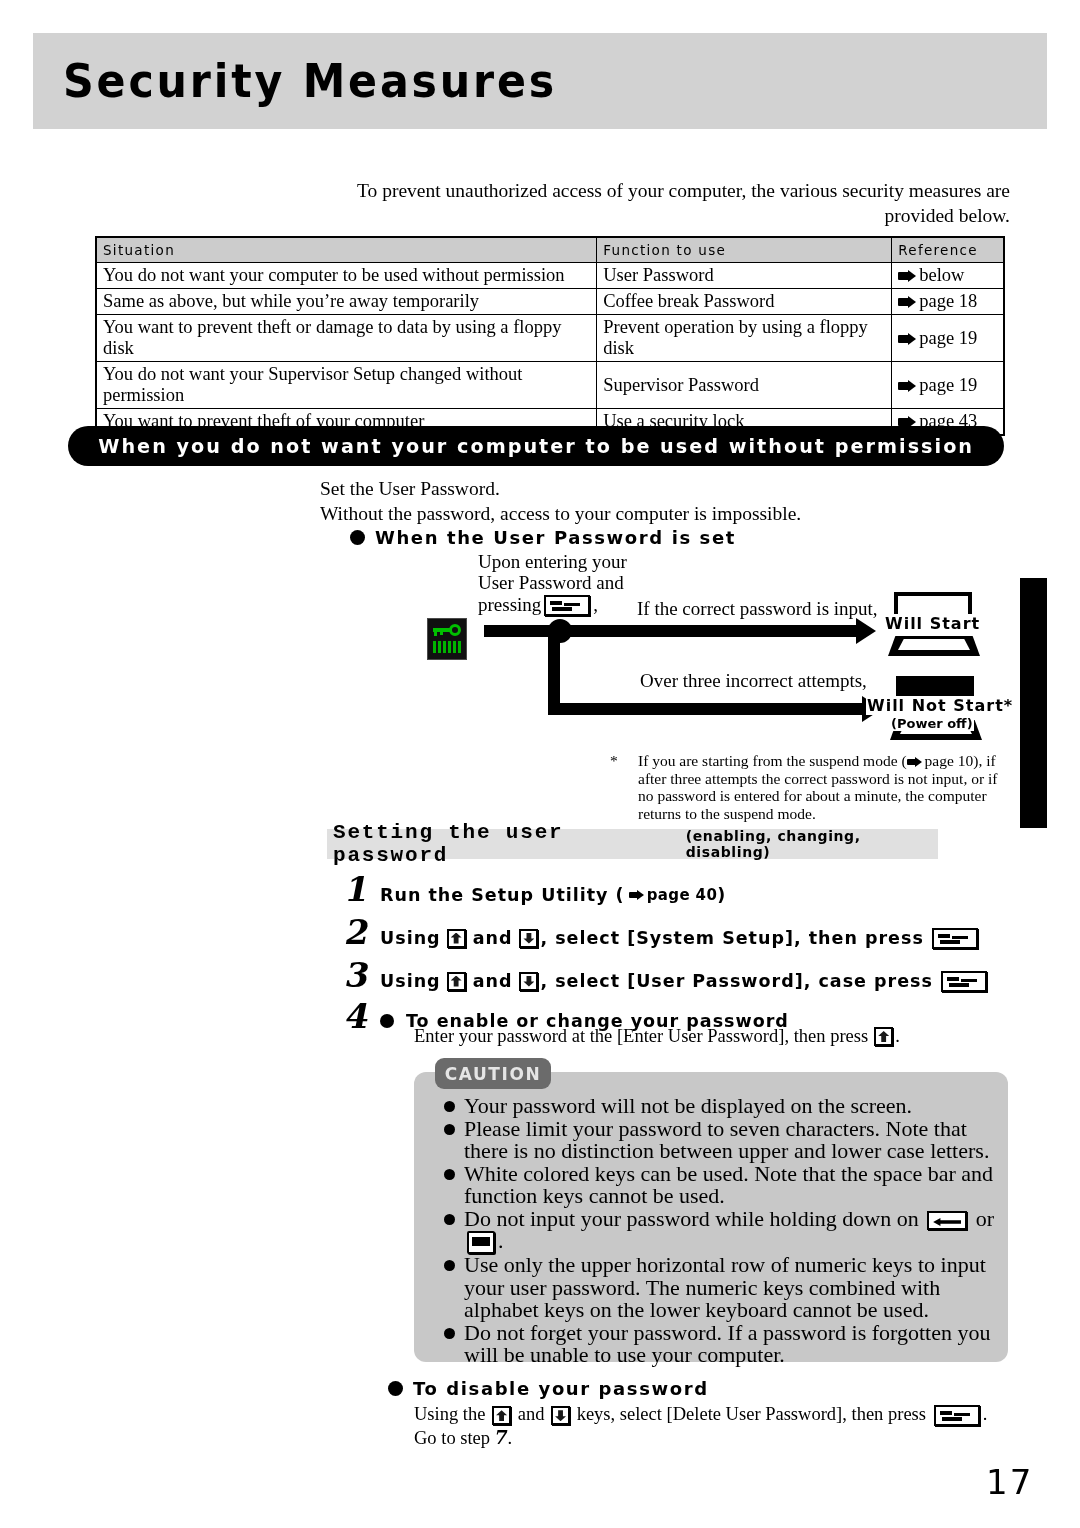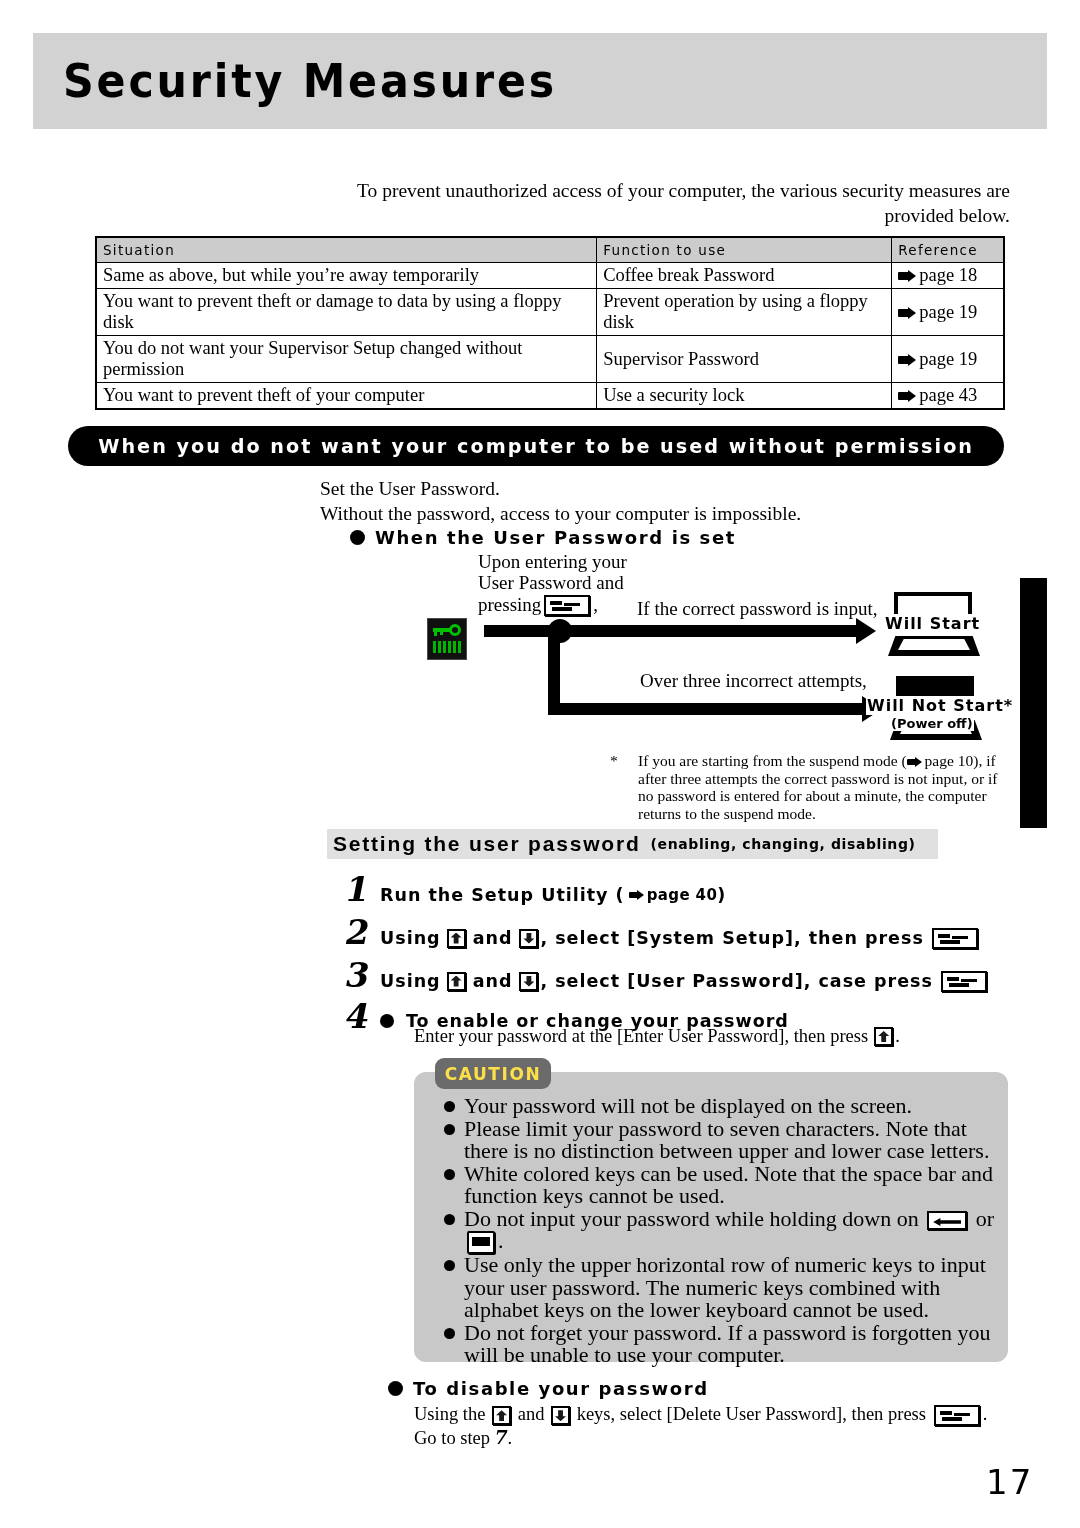--- a/index.html
+++ b/index.html
@@ -397,21 +397,21 @@
     position: absolute;
     left: 327px;
     top: 829px;
     width: 611px;
     height: 30px;
     background: #e0e0e0;
     display: flex;
     align-items: center;
   }
   #setting-header-main {
-    font-family: Liberation Sans, sans-serif;
+    font-family: Liberation Mono, monospace;
     font-weight: bold;
     font-size: 21px;
     letter-spacing: 1.8px;
     margin-left: 6px;
   }
   #setting-header-sub {
     font-family: "DejaVu Sans", sans-serif;
     font-weight: bold;
     font-size: 14px;
     letter-spacing: 0.6px;
@@ -478,21 +478,21 @@
     top: 1058px;
     width: 116px;
     height: 31px;
     background: #6b6b6b;
     border-radius: 9px;
     display: flex;
     align-items: center;
     justify-content: center;
   }
   #caution-badge span {
-    color: #fde047;
+    color: #e5e5e5;
     font-family: "DejaVu Sans", sans-serif;
     font-weight: bold;
     font-size: 17px;
     letter-spacing: 1.6px;
   }
   #caution-list {
     position: absolute;
     left: 444px;
     top: 1095px;
     width: 552px;
@@ -550,20 +550,25 @@
 
 <table id="situation-table">
   <thead>
     <tr>
       <th class="col-situation">Situation</th>
       <th class="col-function">Function to use</th>
       <th class="col-reference">Reference</th>
     </tr>
   </thead>
   <tbody>
+    <tr>
+      <td>You do not want your computer to be used without permission</td>
+      <td>User Password</td>
+      <td class="ref-cell"><span class="hand"></span><span>below</span></td>
+    </tr>
     <tr>
       <td>Same as above, but while you’re away temporarily</td>
       <td>Coffee break Password</td>
       <td class="ref-cell"><span class="hand"></span><span>page 18</span></td>
     </tr>
     <tr>
       <td>You want to prevent theft or damage to data by using a floppy disk</td>
       <td>Prevent operation by using a floppy disk</td>
       <td class="ref-cell"><span class="hand"></span><span>page 19</span></td>
     </tr>

